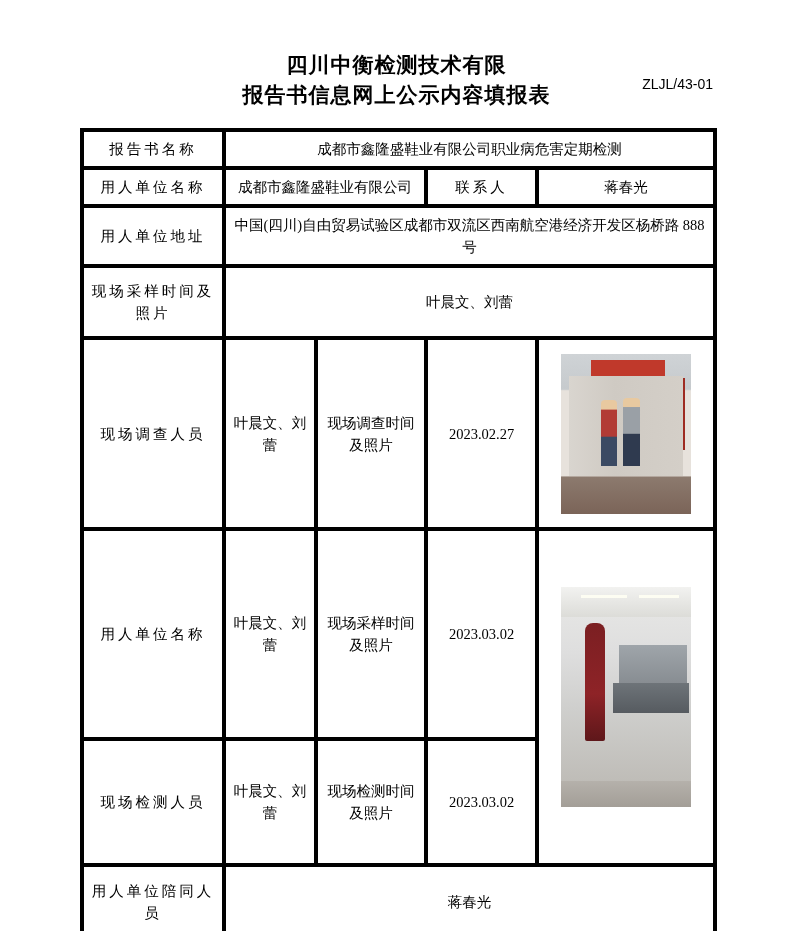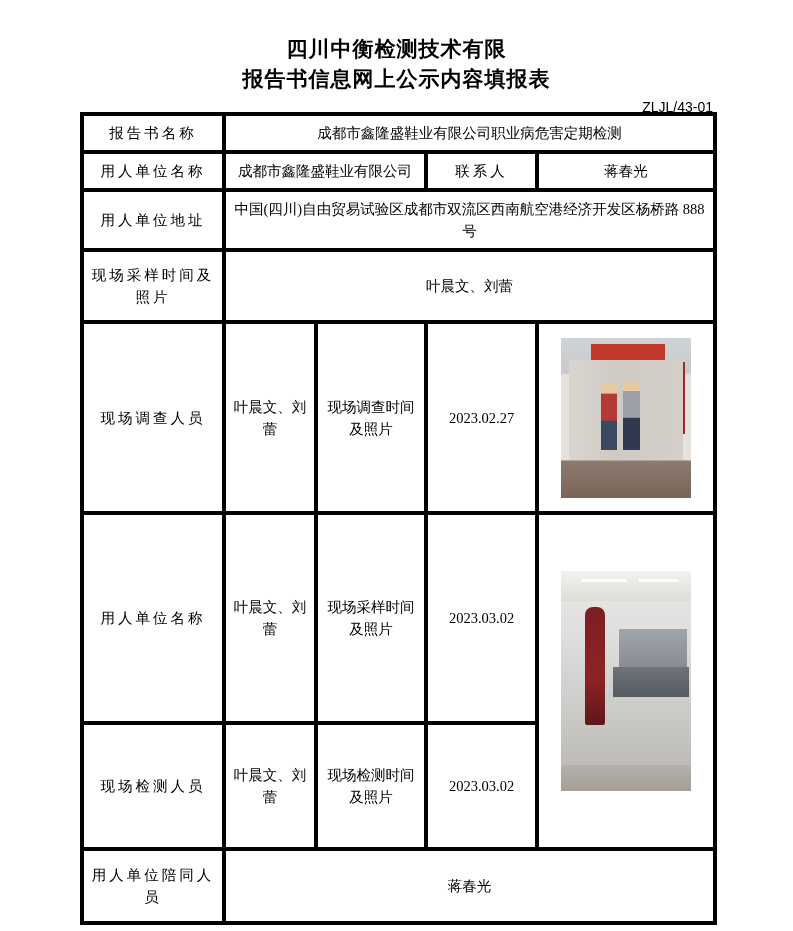--- a/index.html
+++ b/index.html
@@ -12,40 +12,40 @@
     height: 931px;
     font-family: "Liberation Serif", "DejaVu Serif", serif;
     color: #000000;
     overflow: hidden;
   }
   .page {
     width: 793px;
     height: 678px;
     position: relative;
     box-sizing: border-box;
-    padding: 0 80px;
+    padding: 16px 80px;
   }
   .title-block {
     text-align: center;
     padding-top: 34px;
   }
   .doc-title-1, .doc-title-2 {
     font-family: "Liberation Sans", "DejaVu Sans", sans-serif;
     font-weight: bold;
     font-size: 21px;
     letter-spacing: 1px;
     line-height: 30px;
   }
   .doc-title-2 {
     margin-top: 0;
   }
   .form-code {
     position: absolute;
     right: 80px;
-    top: 99px;
+    top: 76px;
     font-family: "Liberation Sans", "DejaVu Sans", sans-serif;
     font-size: 14px;
     letter-spacing: 0px;
     white-space: nowrap;
   }
   table.main {
     margin-top: 18px;
     border-collapse: collapse;
     width: 633px;
     table-layout: fixed;

